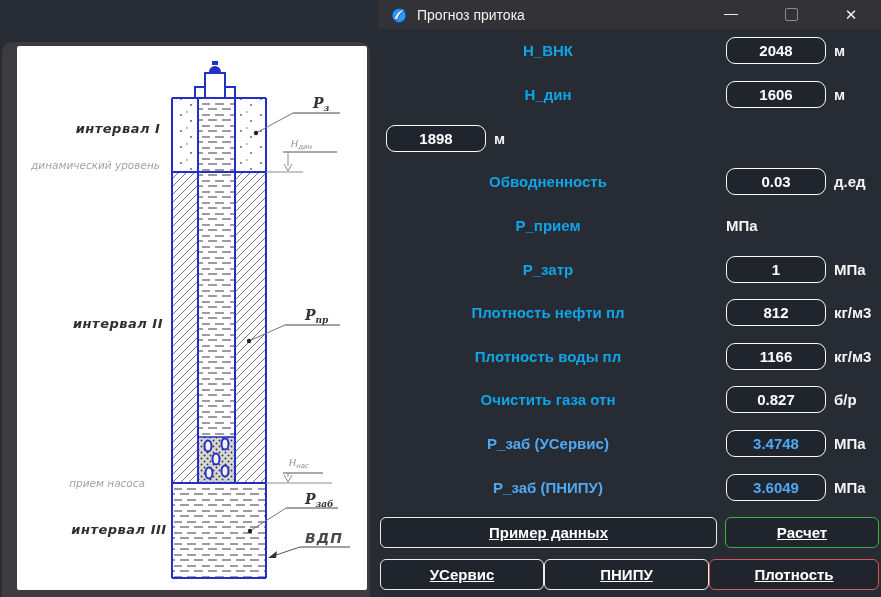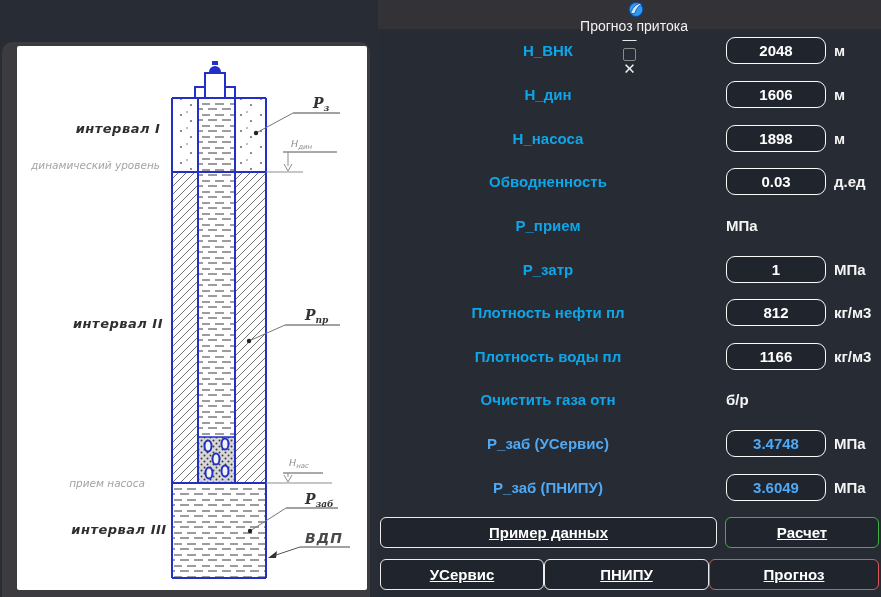--- a/index.html
+++ b/index.html
@@ -18,21 +18,21 @@
     position:absolute;left:15px;top:4px;width:350px;height:544px;
     background:#ffffff;border-radius:2px;
   }
   
   .app-window{
     position:absolute;left:378px;top:0;width:503px;height:597px;
     background:#272b33;
   }
   .titlebar{
     position:absolute;left:0;top:0;right:0;height:29px;
-    background:#333337;display:flex;align-items:center;flex-direction:column;
+    background:#333337;display:flex;align-items:center;
   }
   .app-icon{margin-left:12px;width:18px;height:18px;flex:0 0 auto;}
   .title-text{margin-left:9px;color:#f2f2f2;font-size:14px;}
   .tb-spacer{flex:1;}
   .tb-btn{width:60px;height:29px;display:flex;align-items:center;justify-content:center;cursor:default;}
   .glyph-min{color:#e8e8e8;font-size:14px;line-height:1;transform:translateY(-2px);}
   .glyph-max{width:11px;height:11px;border:1.5px solid #8b8b8b;border-radius:2px;}
   .glyph-close{color:#f0f0f0;font-size:15px;line-height:1;}
   
   .form-rows{position:absolute;left:0;top:29px;right:0;height:480px;display:flex;flex-direction:column;}
@@ -205,21 +205,20 @@
       <span class="flabel">Н_ВНК</span>
       <input class="fval" value="2048" style="">
       <span class="funit">м</span>
     </div>
     <div class="frow">
       <span class="flabel">Н_дин</span>
       <input class="fval" value="1606" style="">
       <span class="funit">м</span>
     </div>
     <div class="frow">
-      <span class="flabel">Н_насоса</span>
       <input class="fval" value="1898" style="">
       <span class="funit">м</span>
     </div>
     <div class="frow">
       <span class="flabel">Обводненность</span>
       <input class="fval" value="0.03" style="">
       <span class="funit">д.ед</span>
     </div>
     <div class="frow">
       <span class="flabel">Р_прием</span>
@@ -235,20 +234,21 @@
       <input class="fval" value="812" style="">
       <span class="funit">кг/м3</span>
     </div>
     <div class="frow">
       <span class="flabel">Плотность воды пл</span>
       <input class="fval" value="1166" style="">
       <span class="funit">кг/м3</span>
     </div>
     <div class="frow">
       <span class="flabel">Очистить газа отн</span>
+      <input class="fval" value="0.827" style="">
       <span class="funit">б/р</span>
     </div>
     <div class="frow accent">
       <span class="flabel">Р_заб (УСервис)</span>
       <input class="fval" value="3.4748" style="">
       <span class="funit">МПа</span>
     </div>
     <div class="frow accent">
       <span class="flabel">Р_заб (ПНИПУ)</span>
       <input class="fval" value="3.6049" style="">
@@ -256,16 +256,16 @@
     </div>
   </div>
 
   <div class="btnrow1">
     <div class="btn">Пример данных</div>
     <div class="btn green">Расчет</div>
   </div>
   <div class="btnrow2">
     <div class="btn">УСервис</div>
     <div class="btn">ПНИПУ</div>
-    <div class="btn red">Прогноз</div>
+    <div class="btn red">Плотность</div>
   </div>
 
 </div>
 
 </body></html>

